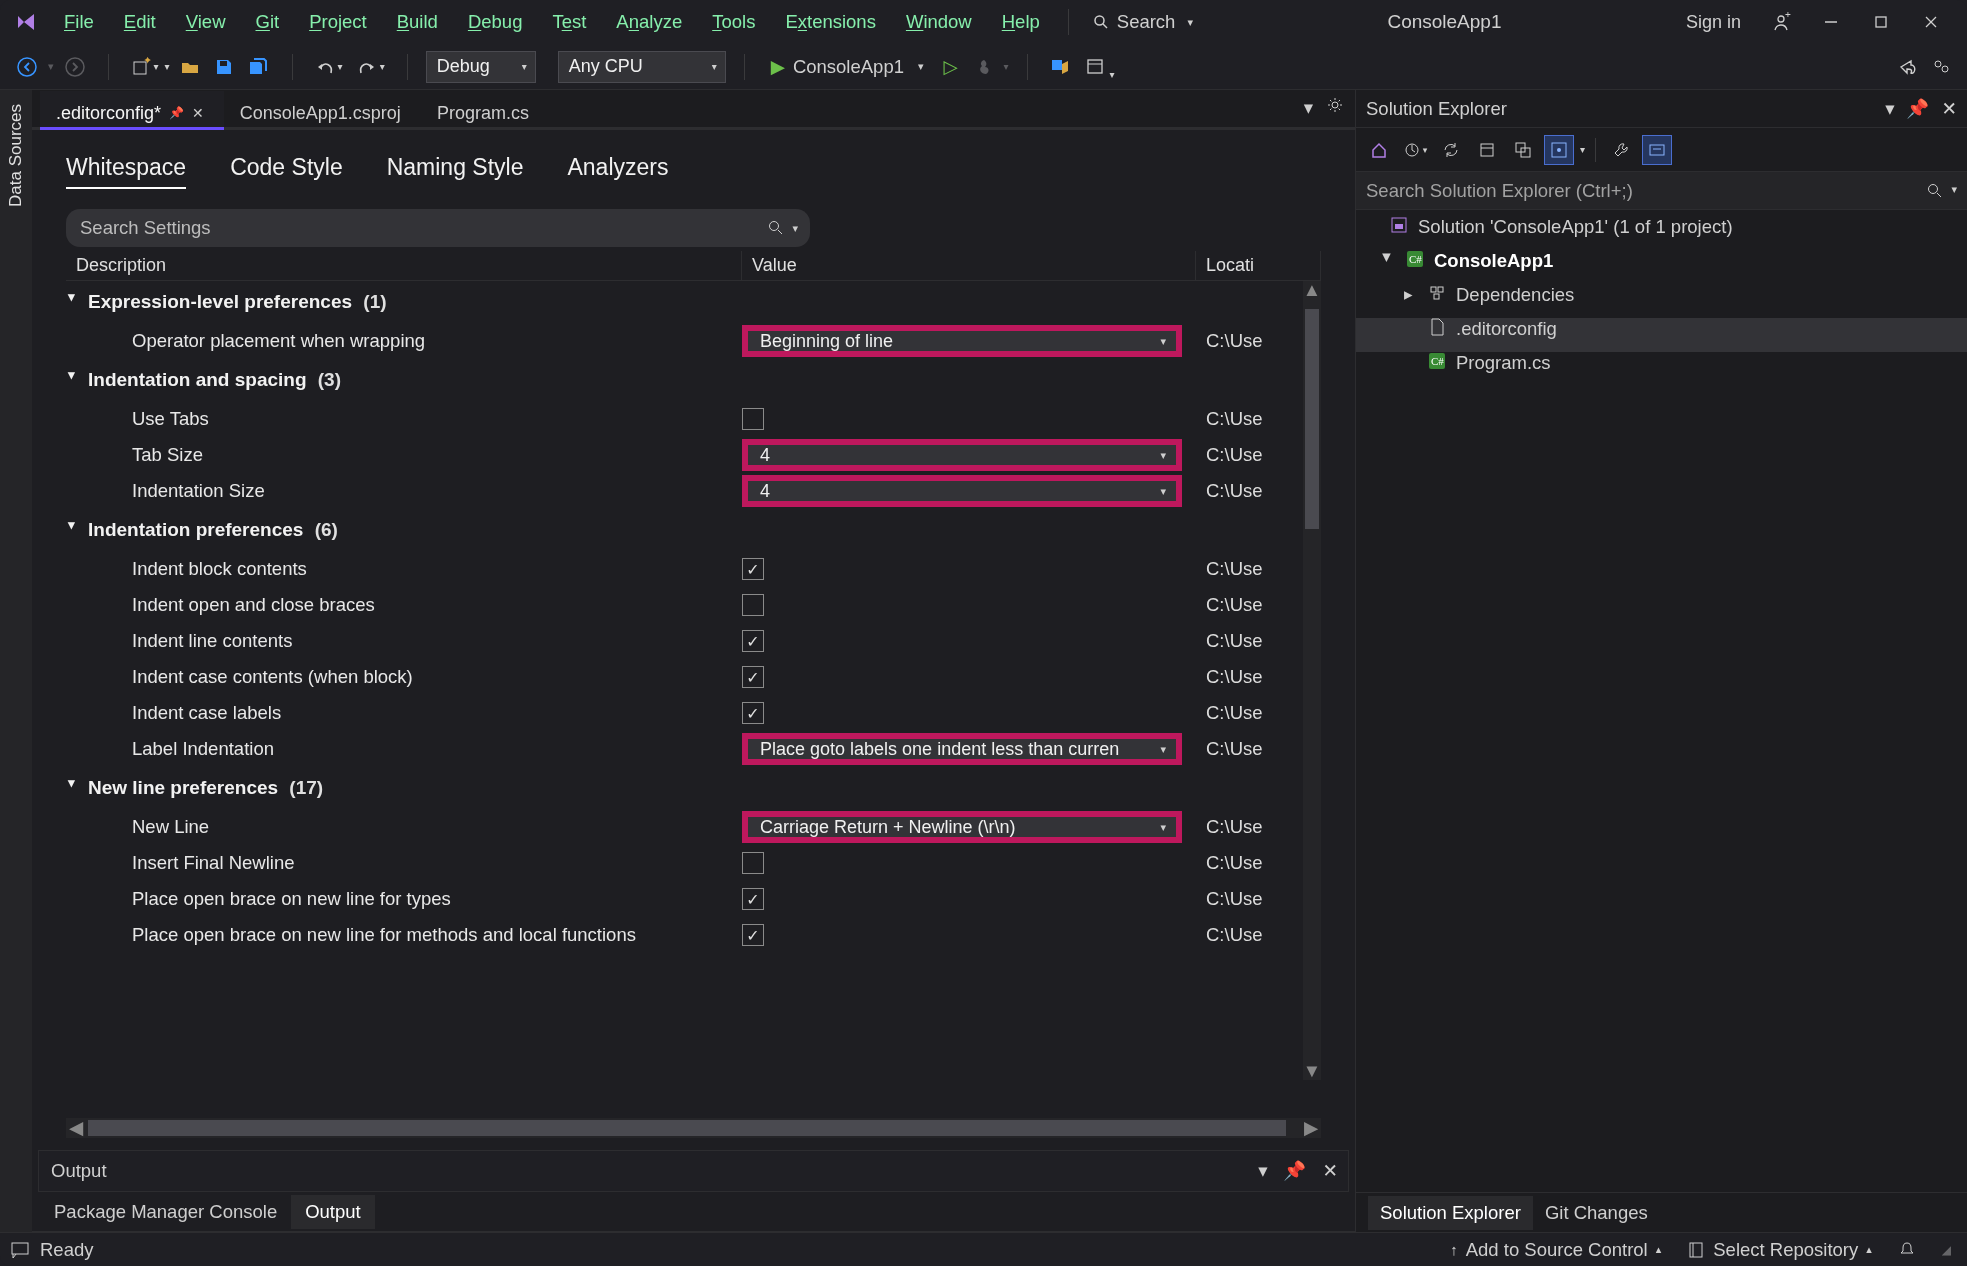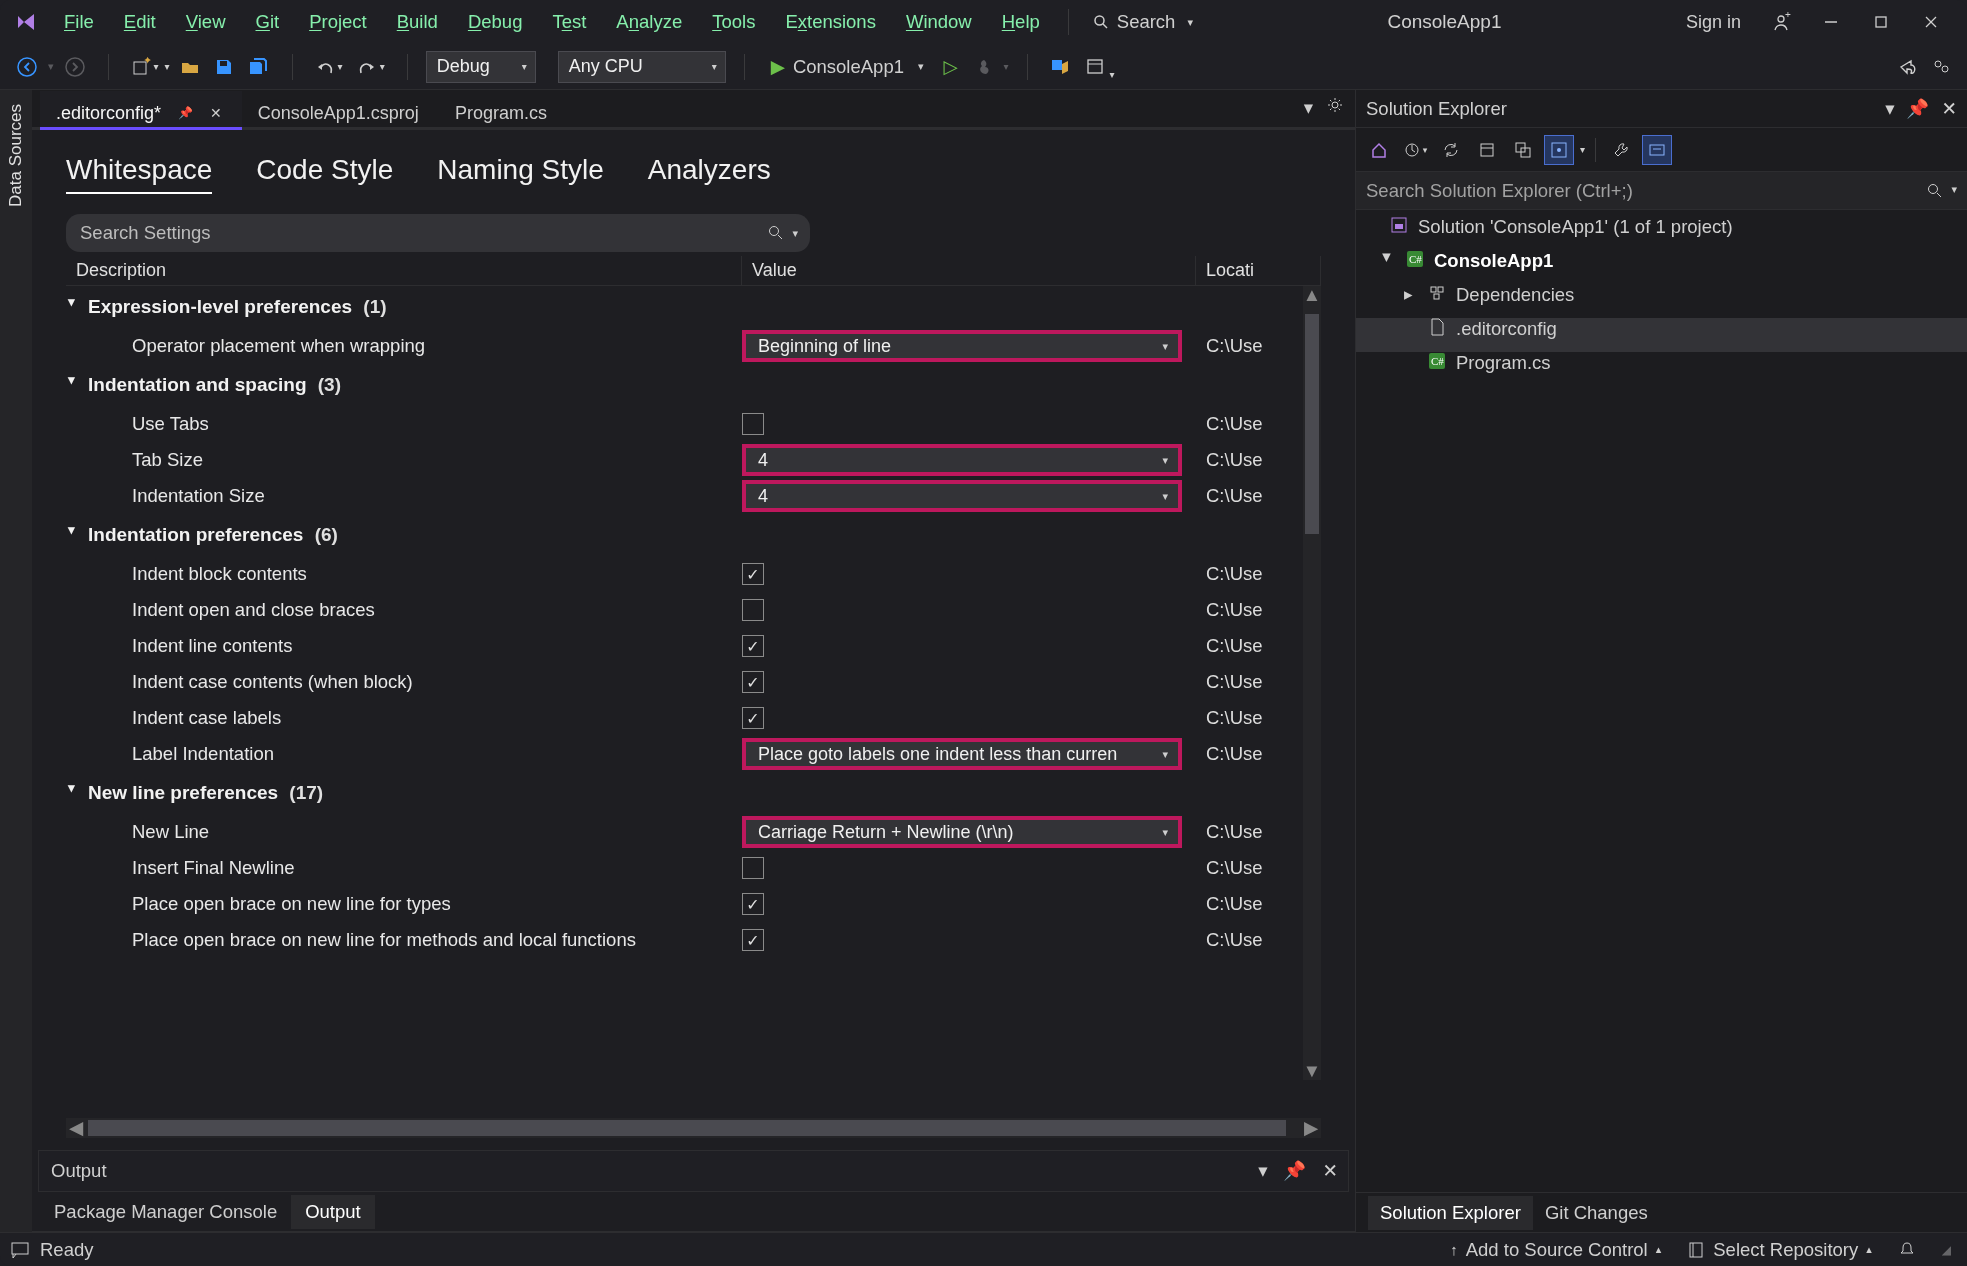--- a/index.html
+++ b/index.html
@@ -90,21 +90,21 @@
     display:flex;
     align-items:flex-end;
     padding-left: 8px;
     gap:0;
     position:relative;
     border-bottom: 3px solid #2d2d30;
   }
   .ed-tab {
     height: 36px;
     padding: 8px 20px 0 16px;
-    display:flex; align-items:center; gap:17px;
+    display:flex; align-items:center; gap:8px;
     color:#cfcfcf; font-size:18px;
     background:#1c1c1f;
     position:relative;
   }
   .ed-tab.active {
     background: #1f1f24;
     color: #f6f6f6;
   }
   .ed-tab.active::after {
     content:""; position:absolute; left:0; right:0; bottom:-3px; height:3px; background:#6a4dff;
@@ -115,21 +115,21 @@
   .editor-body {
     flex:1;
     background:#1e1e22;
     display:flex; flex-direction:column;
     min-height:0;
   }
   .cfg-tabs {
     padding: 24px 34px 14px 34px;
     display:flex; gap:44px;
   }
-  .cfg-tab { color:#f2f2f2; font-size:28px; padding-bottom:6px; }
+  .cfg-tab { color:#f2f2f2; font-size:23px; padding-bottom:6px; }
   .cfg-tab.active { border-bottom:2px solid #fff; }
   .searchbar {
     margin: 6px 34px 4px 34px;
     height:38px; background:#333337;
     display:flex; align-items:center; padding:0 14px;
     color:#bdbdbd; font-size:18.5px;
     position:relative;
     width: 744px;
     border-radius: 14px;
   }
@@ -161,21 +161,21 @@
     display:flex; align-items:center;
     height:36px;
   }
   .row .rdesc { flex:0 0 676px; padding-left:66px; color:#e8e8e8; }
   .row .rval  { flex:0 0 454px; display:flex; align-items:center;}
   .row .rloc  { flex:1; color:#dcdcdc; padding-left:10px; overflow:hidden; white-space:nowrap;}
   .dd {
     background:#333337; height:32px; width: 440px;
     display:flex; align-items:center; padding:0 28px 0 12px;
     position:relative; color:#f0f0f0; font-size:18px;
-    border:4px solid #be185d;
+    border:6px solid #be185d;
     white-space: nowrap;
     overflow: hidden;
   }
   .dd::after { content:"▾"; position:absolute; right:10px; font-size:11px; color:#cfcfcf;}
   .chk { width:22px; height:22px; border:1px solid #8a8a8a; background:#1e1e22; display:flex; align-items:center; justify-content:center;}
   .chk.checked::before { content:"✓"; color:#e0e0e0; font-size:16px; }
   
   .vscroll { position:absolute; right:0; top:0; bottom:34px; width:18px; background:#252528;}
   .vscroll .thumb { position:absolute; left:2px; right:2px; top:28px; height:220px; background:#4a4a50; }
   .vscroll .arrow { position:absolute; left:0; right:0; height:18px; display:flex; align-items:center; justify-content:center; color:#888;}

